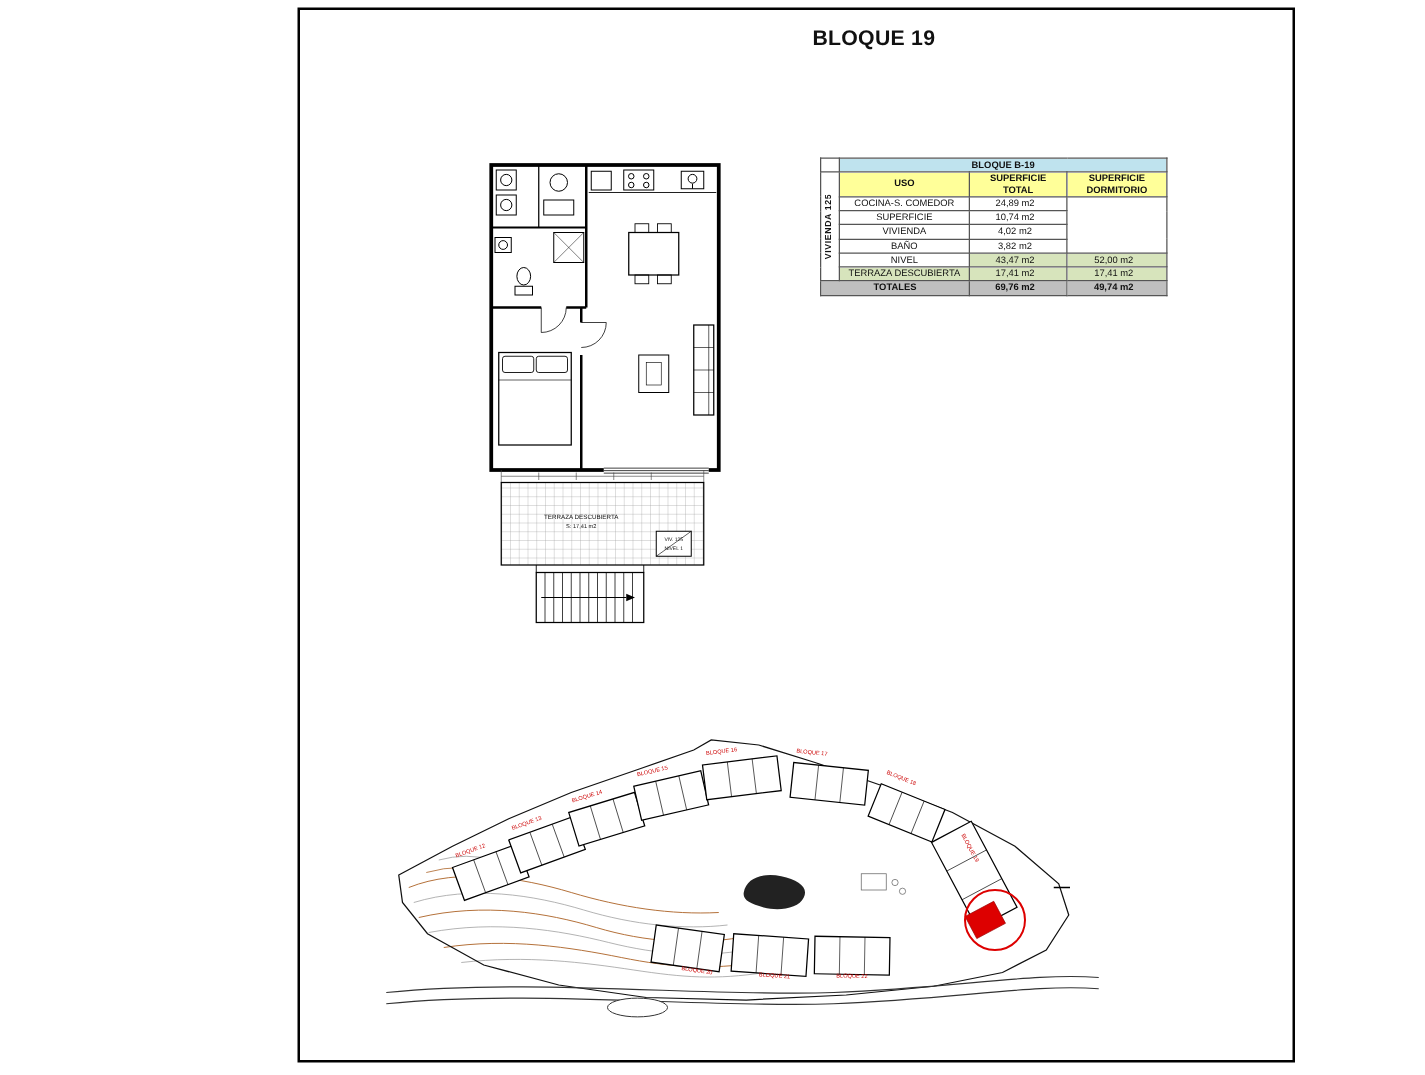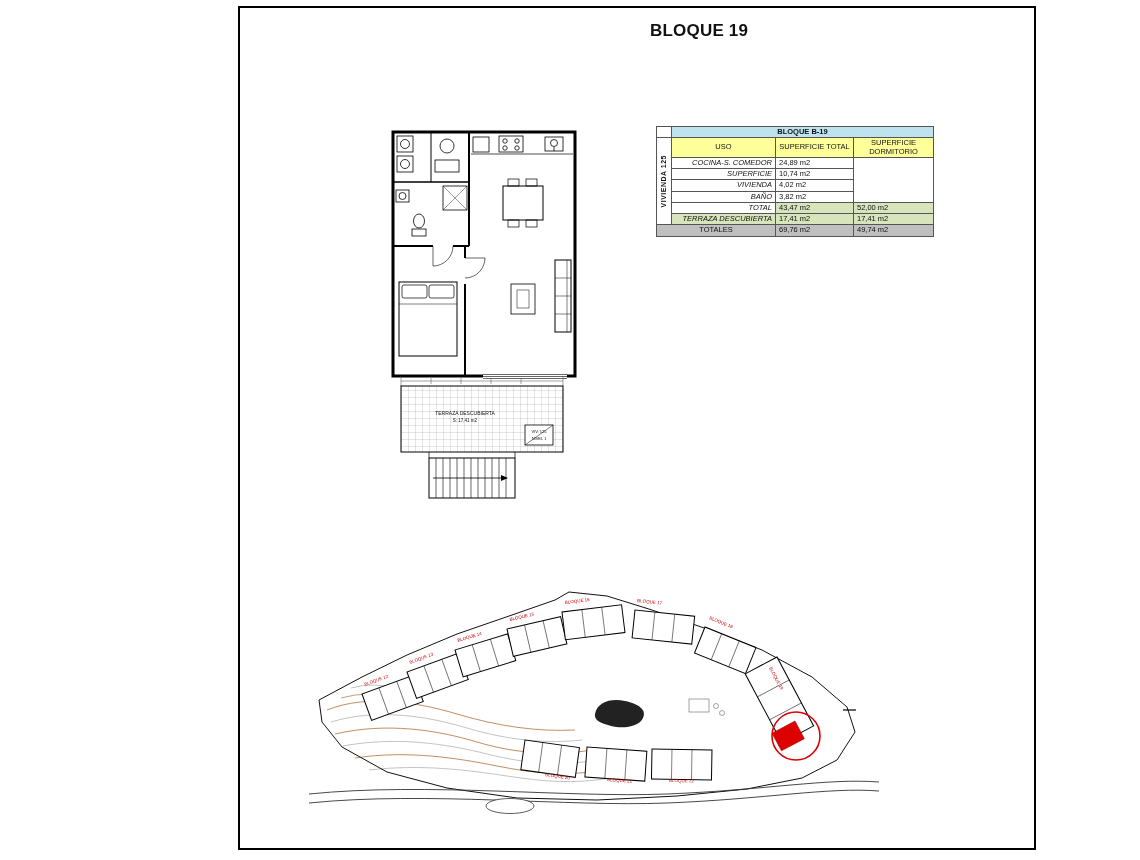--- a/index.html
+++ b/index.html
@@ -3,26 +3,26 @@
 <meta charset="utf-8">
 <style>
   html,body{margin:0;padding:0;background:#fff;}
   body{font-family:"Liberation Sans",sans-serif;}
   .canvas{position:relative;width:1140px;height:860px;background:#ffffff;overflow:hidden;}
   .page{position:absolute;left:238px;top:6px;width:798px;height:844px;border:2px solid #000;background:#fff;box-sizing:border-box;}
   .title{position:absolute;left:410px;top:12px;font-weight:bold;font-size:17px;line-height:1.3;color:#111;letter-spacing:.2px;white-space:nowrap;}
   table.atable{position:absolute;left:374px;top:118px;border-collapse:collapse;border:1.5px solid #222;font-size:7.5px;color:#111;table-layout:fixed;margin-left:42px;}
   .atable td{border:1px solid #555;padding:1px 3px;height:10px;box-sizing:border-box;background:#fff;line-height:1.1;overflow:hidden;}
   .hdr{background:#bfe3ee!important;text-align:center;font-weight:bold;}
-  .colh{background:#ffff99!important;text-align:center;font-weight:normal;}
-  .uso{text-align:right;font-style:italic;}
-  .val{text-align:left;padding-right:8px!important;}
+  .colh{background:#ffff99!important;text-align:center;font-weight:bold;}
+  .uso{text-align:center;}
+  .val{text-align:center;padding-right:8px!important;}
   .green{background:#d7e4bc!important;}
   .gray{background:#bfbfbf!important;}
-  .bold{font-weight:normal;}
+  .bold{font-weight:bold;}
   .ctr{text-align:center;}
   .vcell{width:15px;padding:0!important;text-align:center;vertical-align:middle;}
   .vlabel{writing-mode:vertical-rl;transform:rotate(180deg);font-weight:bold;font-size:7px;letter-spacing:.5px;margin:0 auto;white-space:nowrap;}
   .fp{position:absolute;left:147px;top:116px;}
   .sp{position:absolute;left:67px;top:574px;}
   svg text{font-family:"Liberation Sans",sans-serif;}
 </style>
 </head>
 <body>
 
@@ -64,21 +64,21 @@
       </tr>
       <tr>
         <td class="uso">VIVIENDA</td>
         <td class="val">4,02 m2</td>
       </tr>
       <tr>
         <td class="uso">BAÑO</td>
         <td class="val">3,82 m2</td>
       </tr>
       <tr>
-        <td class="uso">TOTAL</td>
+        <td class="uso">NIVEL</td>
         <td class="val green">43,47 m2</td>
         <td class="val green">52,00 m2</td>
       </tr>
       <tr>
         <td class="uso green">TERRAZA DESCUBIERTA</td>
         <td class="val green">17,41 m2</td>
         <td class="val green">17,41 m2</td>
       </tr>
       <tr>
         <td colspan="2" class="gray ctr bold">TOTALES</td>

